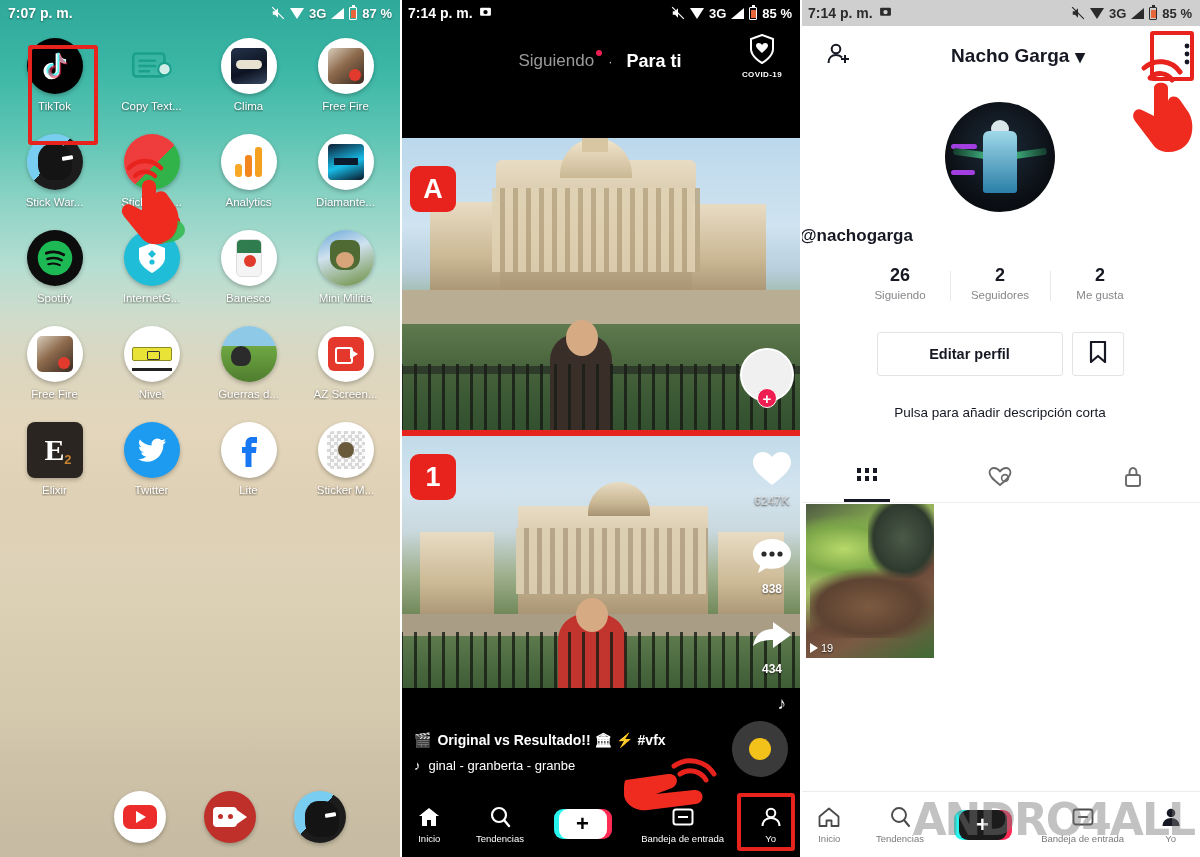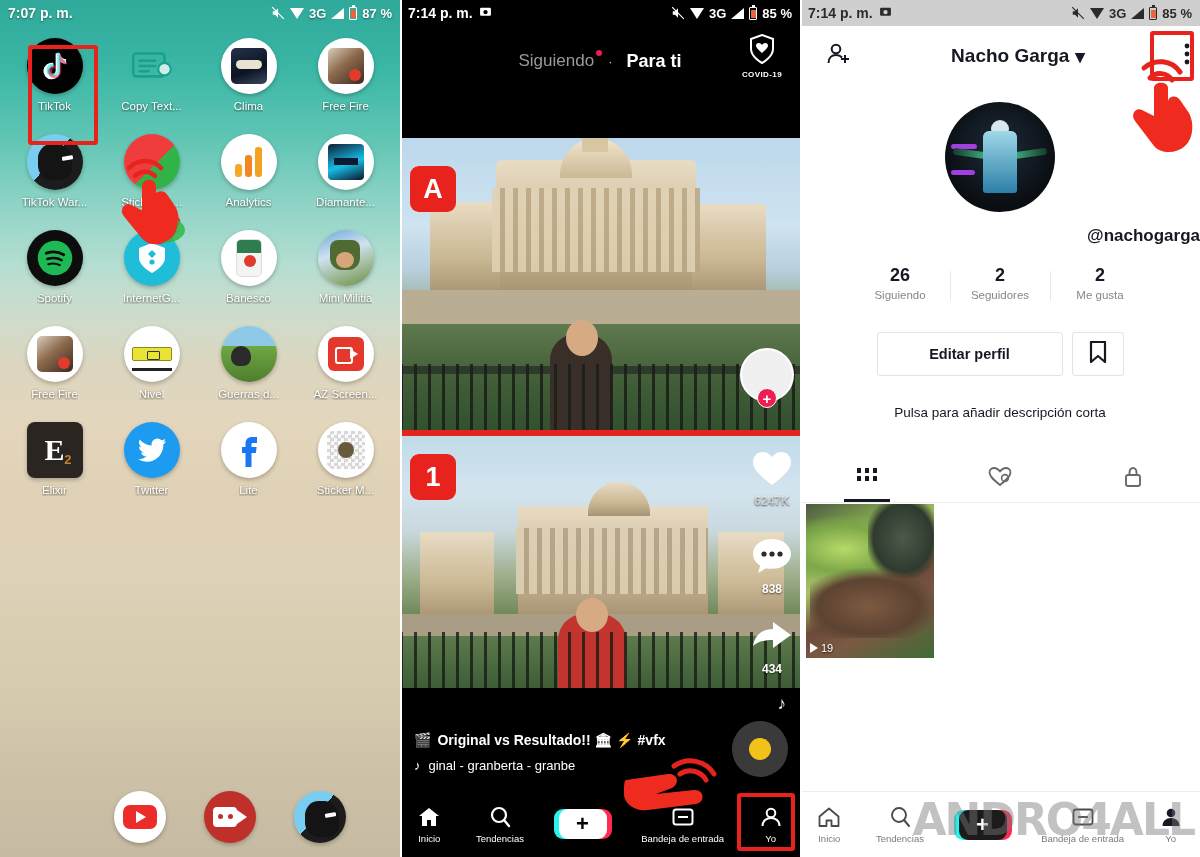--- a/index.html
+++ b/index.html
@@ -226,21 +226,21 @@
     background:radial-gradient(circle at 50% 42%, #1d2c3a 0%, #0a0d12 70%);
     overflow:hidden;
   }
   .pa-figure{position:absolute;left:50%;top:26%;transform:translateX(-50%);width:34px;height:62px;
     background:linear-gradient(180deg,#9fd8e8,#2b7fa8);border-radius:6px 6px 3px 3px;}
   .pa-head{position:absolute;left:50%;top:16%;transform:translateX(-50%);width:18px;height:18px;border-radius:50%;background:#d9e6ea;}
   .pa-armL{position:absolute;left:8px;top:44%;width:34px;height:7px;background:linear-gradient(90deg,#153b2c,#3fb27f);border-radius:4px;transform:rotate(8deg);}
   .pa-armR{position:absolute;right:8px;top:44%;width:34px;height:7px;background:linear-gradient(270deg,#153b2c,#3fb27f);border-radius:4px;transform:rotate(-8deg);}
   .pa-l1{position:absolute;left:6px;top:38%;width:26px;height:5px;background:#a33ee0;border-radius:3px;}
   .pa-l2{position:absolute;left:6px;top:62%;width:24px;height:5px;background:#a33ee0;border-radius:3px;}
-  .prof-handle{position:absolute;top:226px;width:100%;text-align:right;font-size:17px;font-weight:bold;color:#161823;}
+  .prof-handle{position:absolute;top:226px;width:100%;text-align:left;font-size:17px;font-weight:bold;color:#161823;}
   .stats{position:absolute;top:265px;width:100%;display:flex;justify-content:center;gap:0;}
   .stat{width:100px;text-align:center;position:relative;}
   .stat + .stat::before{content:"";position:absolute;left:0;top:6px;width:1px;height:30px;background:#e8e8e8;}
   .stat-num{font-size:18px;font-weight:bold;color:#161823;}
   .stat-lbl{font-size:11.5px;color:#86878b;margin-top:3px;}
   .prof-actions{position:absolute;top:332px;left:0;width:100%;display:flex;justify-content:center;gap:9px;}
   .edit-btn{width:186px;height:44px;border:1px solid #e3e3e4;border-radius:3px;background:#fff;
     display:flex;align-items:center;justify-content:center;font-size:14.5px;font-weight:bold;color:#161823;}
   .bookmark-btn{width:52px;height:44px;border:1px solid #e3e3e4;border-radius:3px;background:#fff;
     display:flex;align-items:center;justify-content:center;}
@@ -327,21 +327,21 @@
             <div class="inner"></div>
           </div>
         <span class="app-label">Free Fire</span>
       </div>
 
       <div class="app">
         <div class="app-icon ic-stickwar">
             <div class="inner"></div>
             <div class="eye"></div>
           </div>
-        <span class="app-label">TikTok War...</span>
+        <span class="app-label">Stick War...</span>
       </div>
 
       <div class="app">
         <div class="app-icon ic-sticker"></div>
         <span class="app-label">StickerMa...</span>
       </div>
 
       <div class="app">
         <div class="app-icon ic-analytics">
           <div class="bars">

